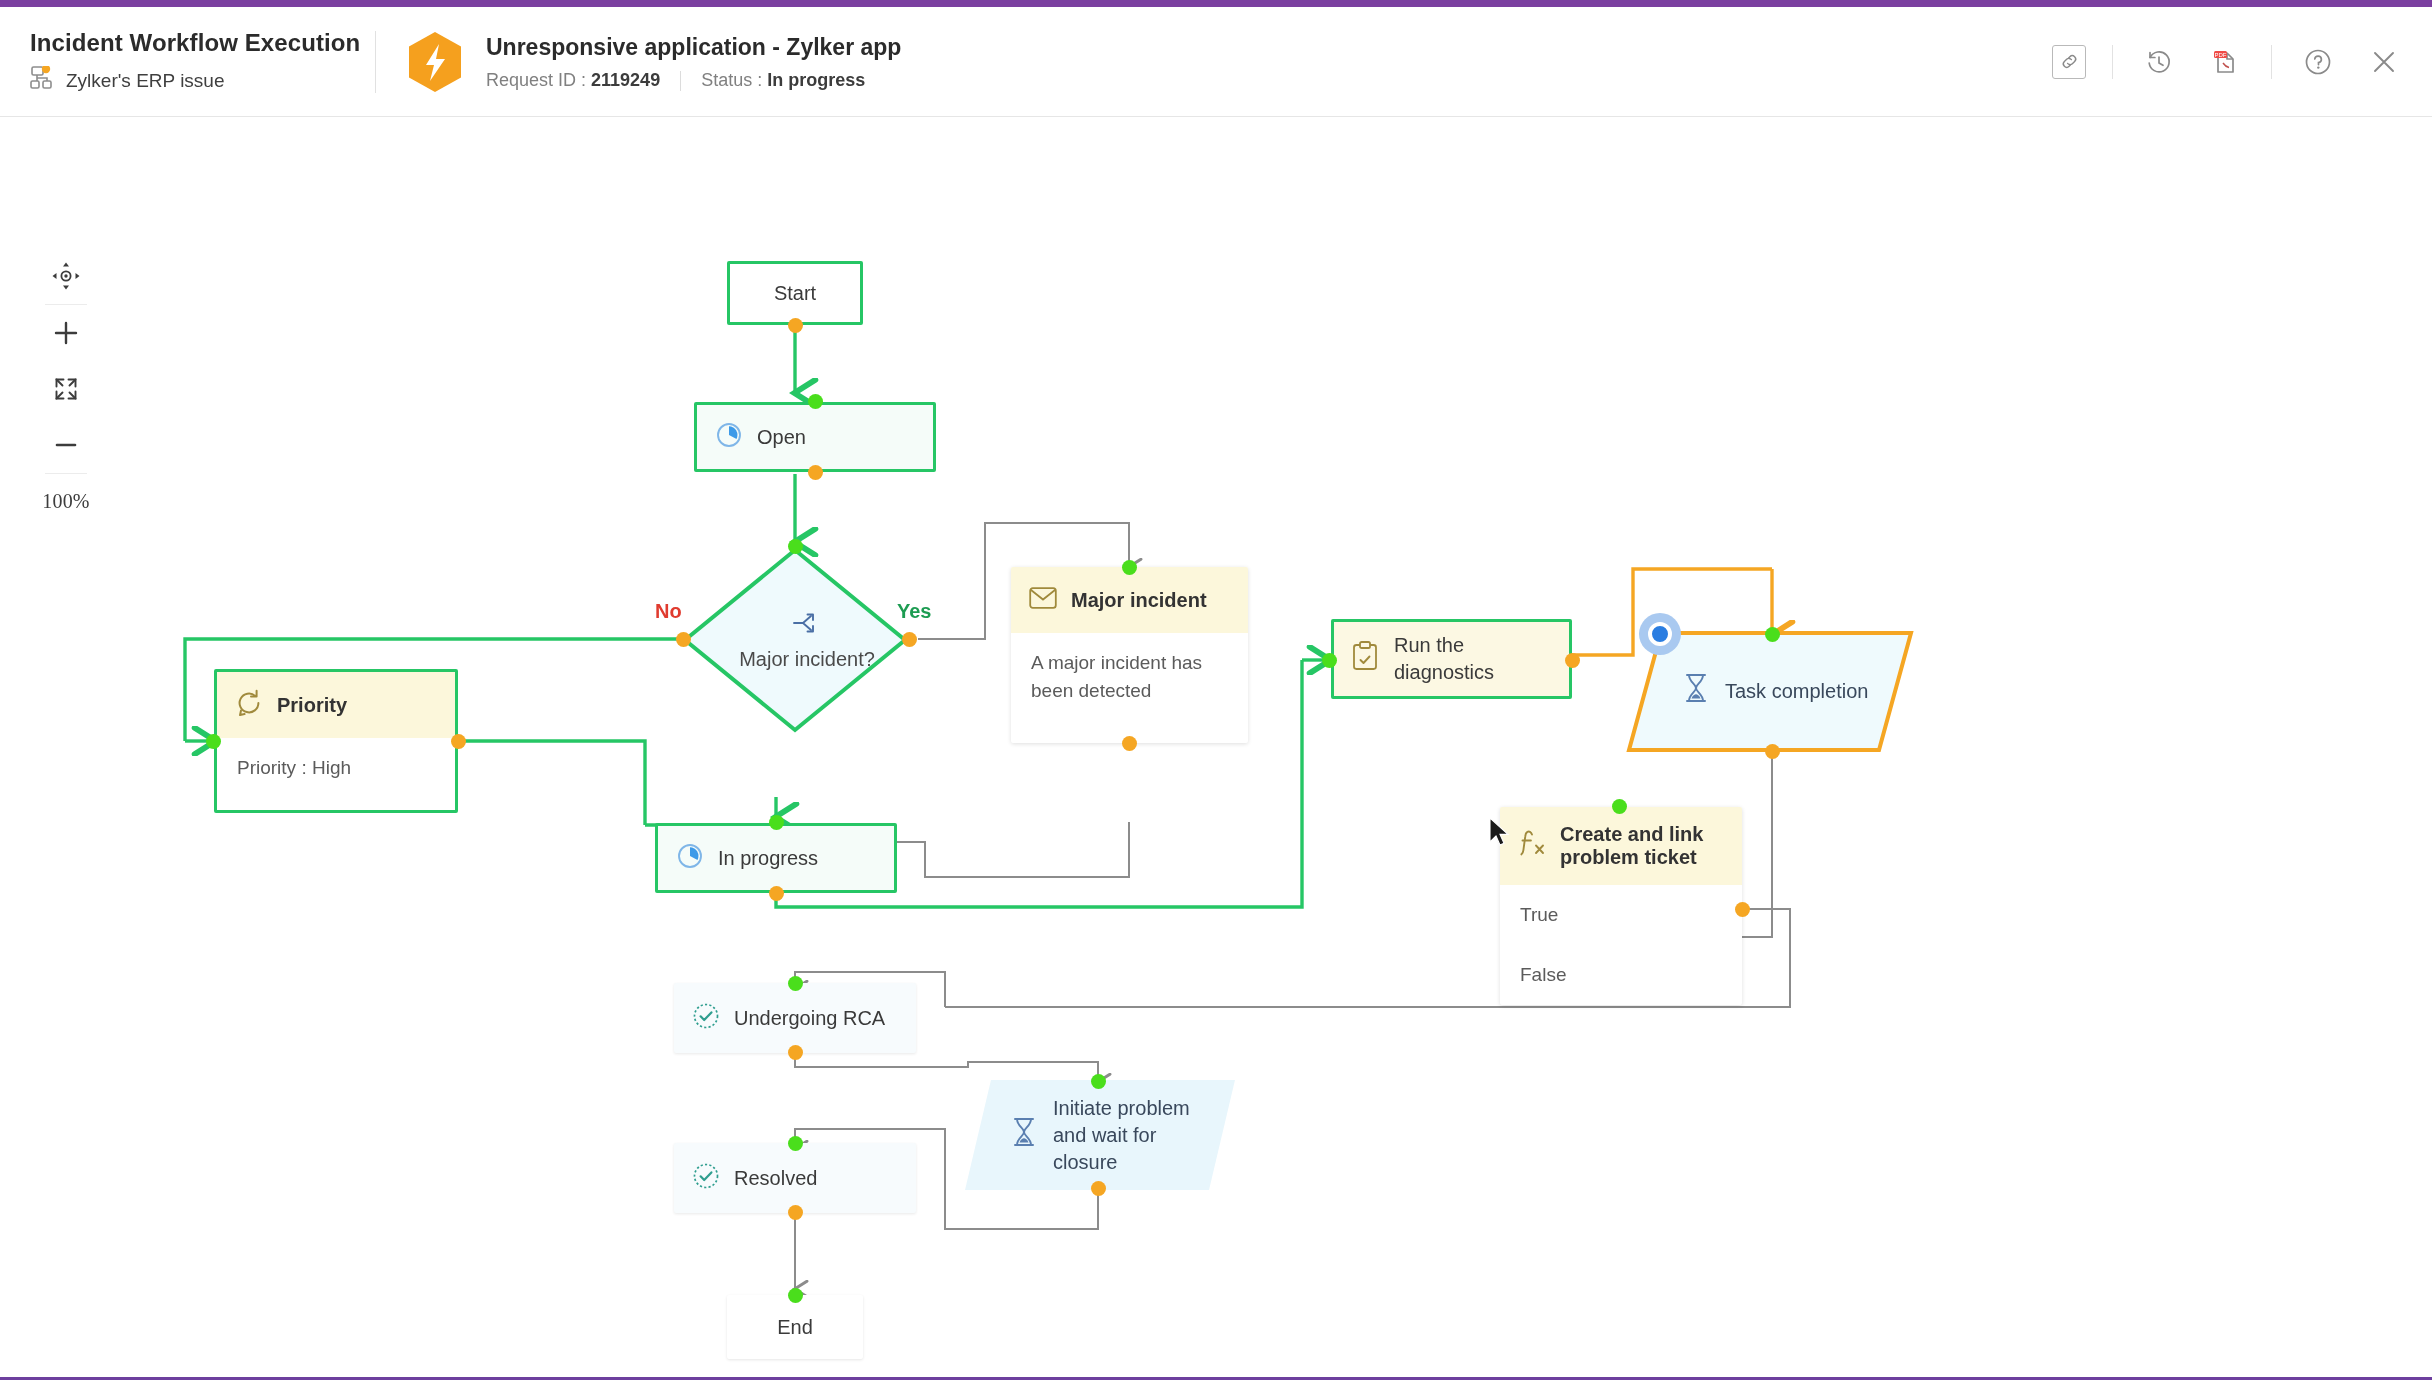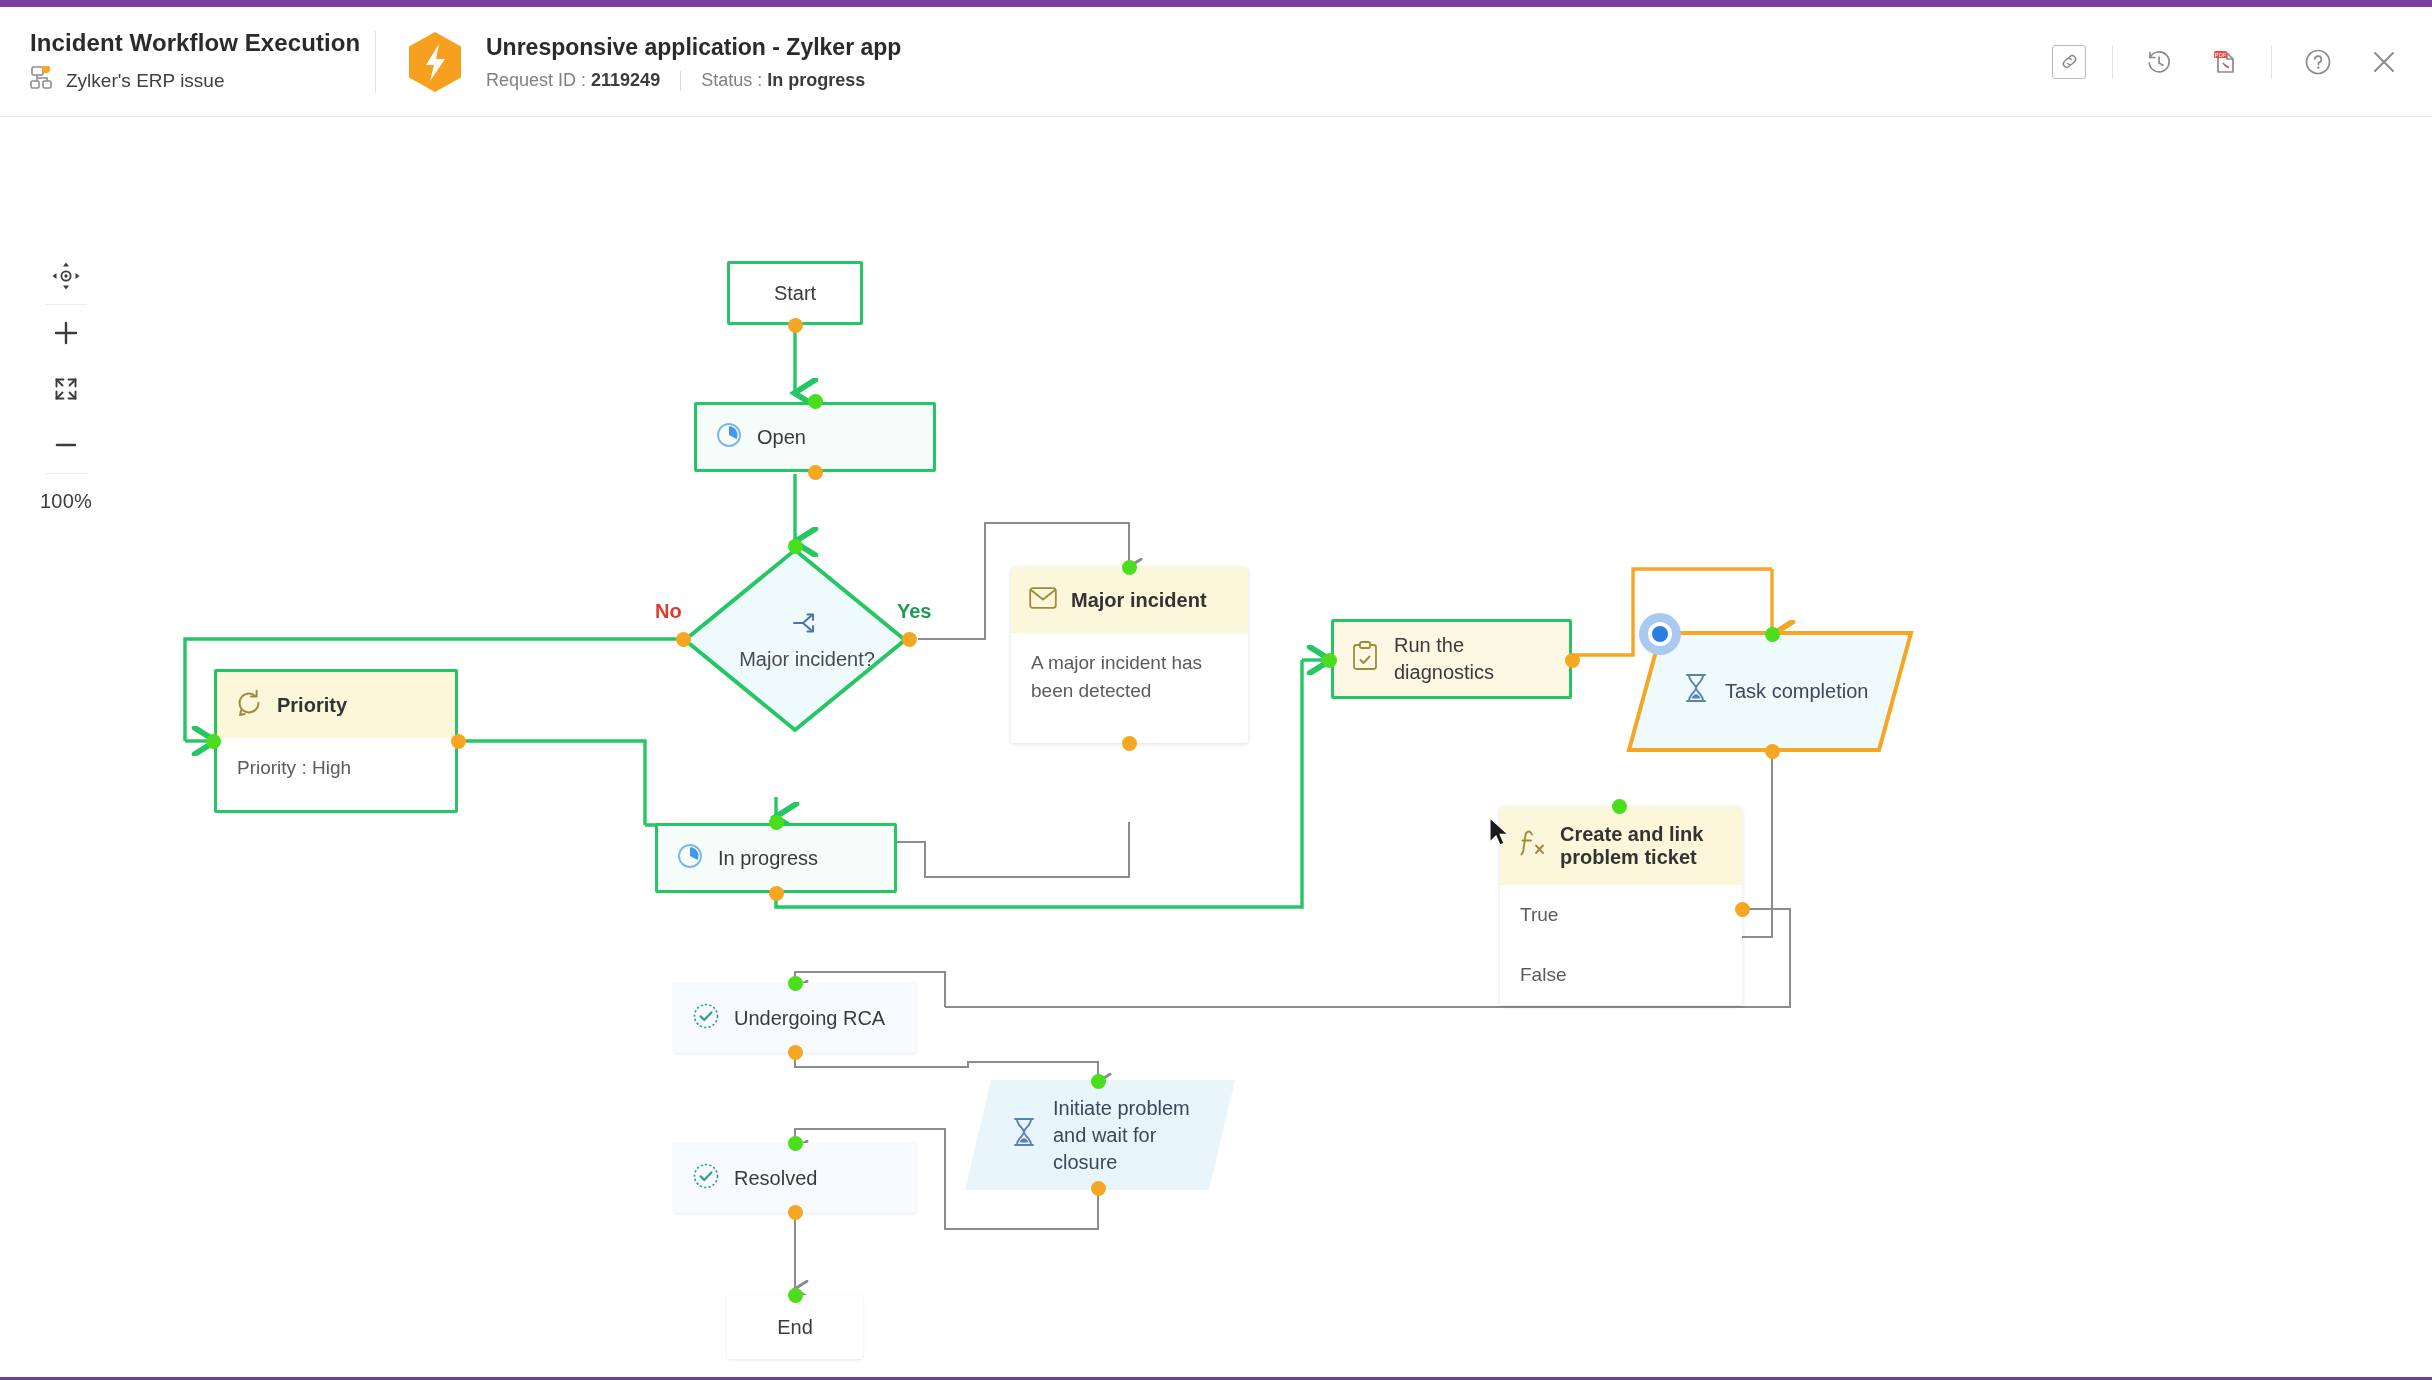--- a/index.html
+++ b/index.html
@@ -58,21 +58,21 @@
     width: 40px; height: 40px; display: flex;
     align-items: center; justify-content: center;
     color: #8a8a8a; cursor: pointer;
   }
   .icon-btn.boxed { border: 1px solid #b9b9b9; border-radius: 3px; width: 34px; height: 34px; }
   .vsep { width: 1px; height: 34px; background: #e2e2e2; }
 
   
   .toolbar {
     position: absolute; left: 38px; top: 248px;
-    width: 56px; display: flex; flex-direction: column; align-items: center;
+    width: 56px; display: flex; flex-direction: column; align-items: center; font-family: Liberation Serif, serif;
   }
   .tool-btn {
     width: 52px; height: 56px; display: flex; align-items: center;
     justify-content: center; color: #4b4b4b; cursor: pointer;
   }
   .tool-sep { width: 42px; height: 1px; background: #ececec; }
   .tool-zoom {
     margin-top: 16px; font-size: 20px; color: #3d3d3d; letter-spacing: .2px;
   }
 

